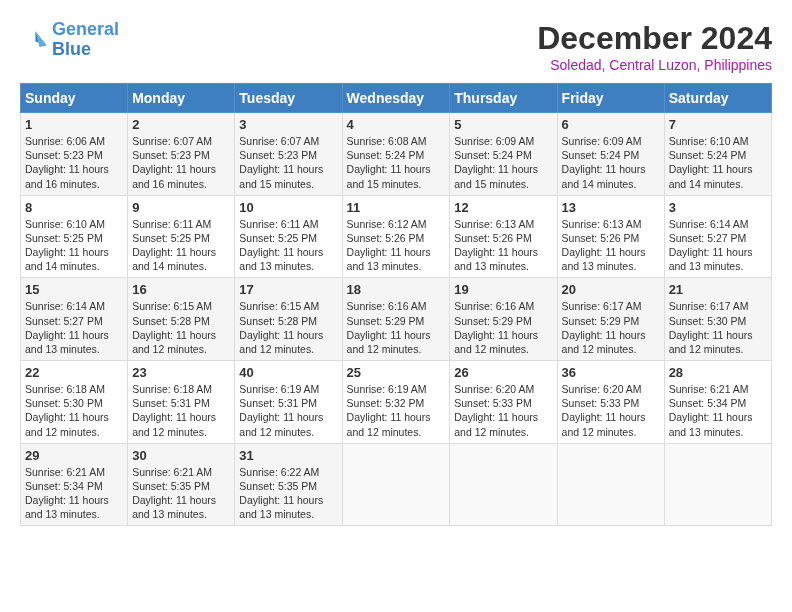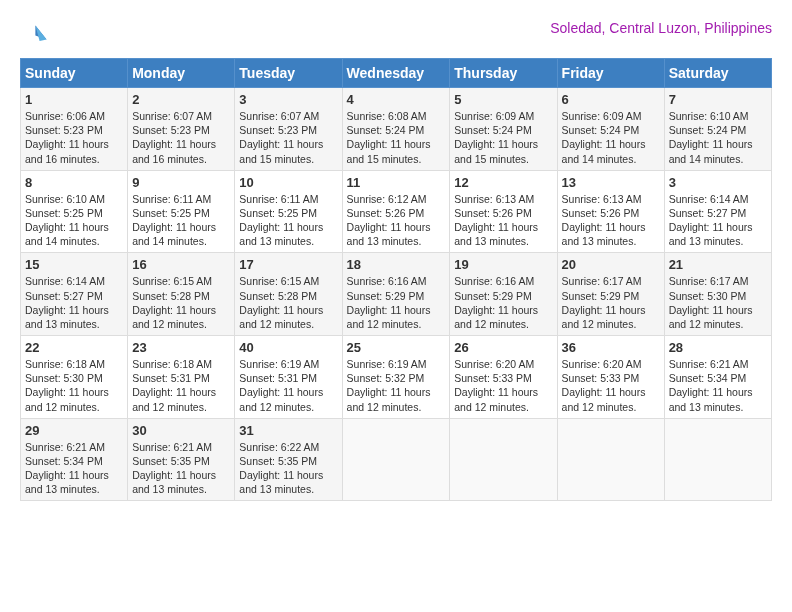--- a/index.html
+++ b/index.html
@@ -92,22 +92,27 @@
 </head>
 <body>
 
 <div class="header">
   <div class="logo">
     <svg class="logo-icon" viewBox="0 0 40 40">
       <rect width="40" height="40" fill="white"></rect>
       <polygon points="22,8 38,28 22,22" fill="#3d7fc1"></polygon>
       <polygon points="22,8 38,28 28,30" fill="#5aaee0"></polygon>
     </svg>
+    <div class="logo-text">
+      <div><span>General</span></div>
+      <div><span style="color:#3d7fc1">Blue</span></div>
+    </div>
   </div>
   <div class="title-block">
+    <div class="month-title">December 2024</div>
     <div class="subtitle">Soledad, Central Luzon, Philippines</div>
   </div>
 </div>
 
 <table>
   <thead>
     <tr>
     <th>Sunday</th>
         <th>Monday</th>
         <th>Tuesday</th>

